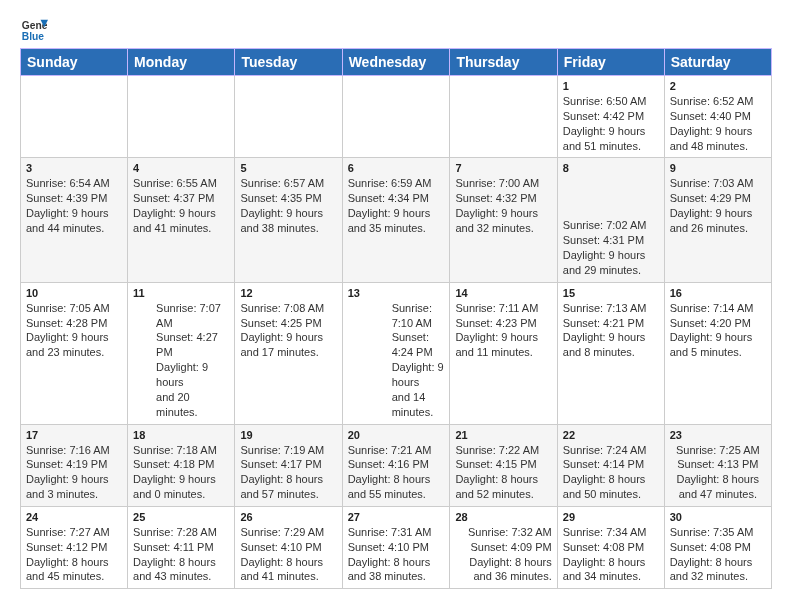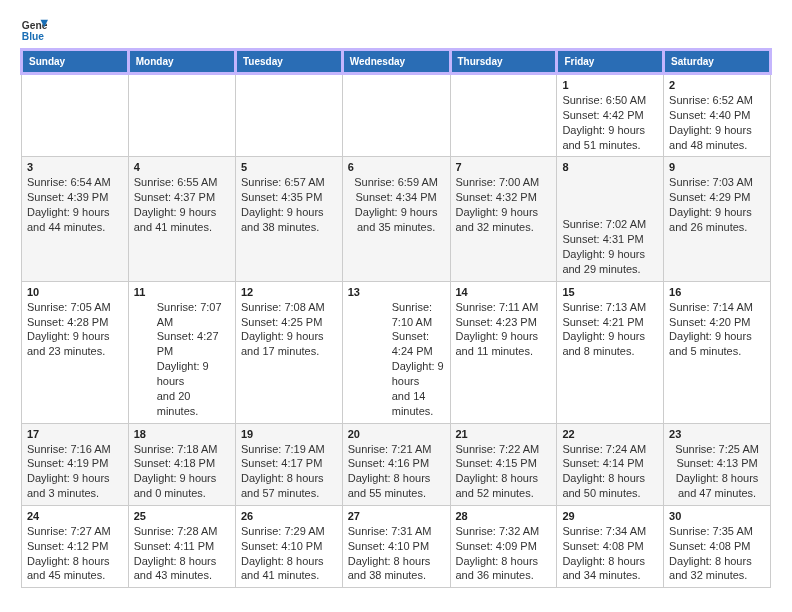--- a/index.html
+++ b/index.html
@@ -44,23 +44,23 @@
     .calendar {
       width: 100%;
       border-collapse: collapse;
       font-size: 10px;
     }
     .calendar th {
       background: #2a6db5;
       color: #fff;
       text-align: left;
       padding: 5px 6px;
-      font-size: 10px;
+      font-size: 14px;
       font-weight: bold;
-      border: 3px solid #c4b5fd;
+      border: 1px solid #c4b5fd;
     }
     .calendar td {
       border: 1px solid #ccc;
       vertical-align: top;
       padding: 4px 5px;
       height: 78px;
       width: 108px;
       background: #fff;
     }
     .calendar tr:nth-child(even) td {
@@ -150,21 +150,21 @@
           </td>
           <td>
             <div class="day-number">5</div>
             <div class="day-info" style="white-space: pre-line;">Sunrise: 6:57 AM
 Sunset: 4:35 PM
 Daylight: 9 hours
 and 38 minutes.</div>
           </td>
           <td>
             <div class="day-number">6</div>
-            <div class="day-info" style="white-space: pre-line; text-align: center;">Sunrise: 6:59 AM
+            <div class="day-info" style="white-space: pre-line;">Sunrise: 6:59 AM
 Sunset: 4:34 PM
 Daylight: 9 hours
 and 35 minutes.</div>
           </td>
           <td>
             <div class="day-number">7</div>
             <div class="day-info" style="white-space: pre-line;">Sunrise: 7:00 AM
 Sunset: 4:32 PM
 Daylight: 9 hours
 and 32 minutes.</div>
@@ -310,21 +310,21 @@
           </td>
           <td>
             <div class="day-number">27</div>
             <div class="day-info" style="white-space: pre-line;">Sunrise: 7:31 AM
 Sunset: 4:10 PM
 Daylight: 8 hours
 and 38 minutes.</div>
           </td>
           <td>
             <div class="day-number">28</div>
-            <div class="day-info" style="white-space: pre-line;">Sunrise: 7:32 AM
+            <div class="day-info" style="white-space: pre-line; text-align: right;">Sunrise: 7:32 AM
 Sunset: 4:09 PM
 Daylight: 8 hours
 and 36 minutes.</div>
           </td>
           <td>
             <div class="day-number">29</div>
             <div class="day-info" style="white-space: pre-line;">Sunrise: 7:34 AM
 Sunset: 4:08 PM
 Daylight: 8 hours
 and 34 minutes.</div>

